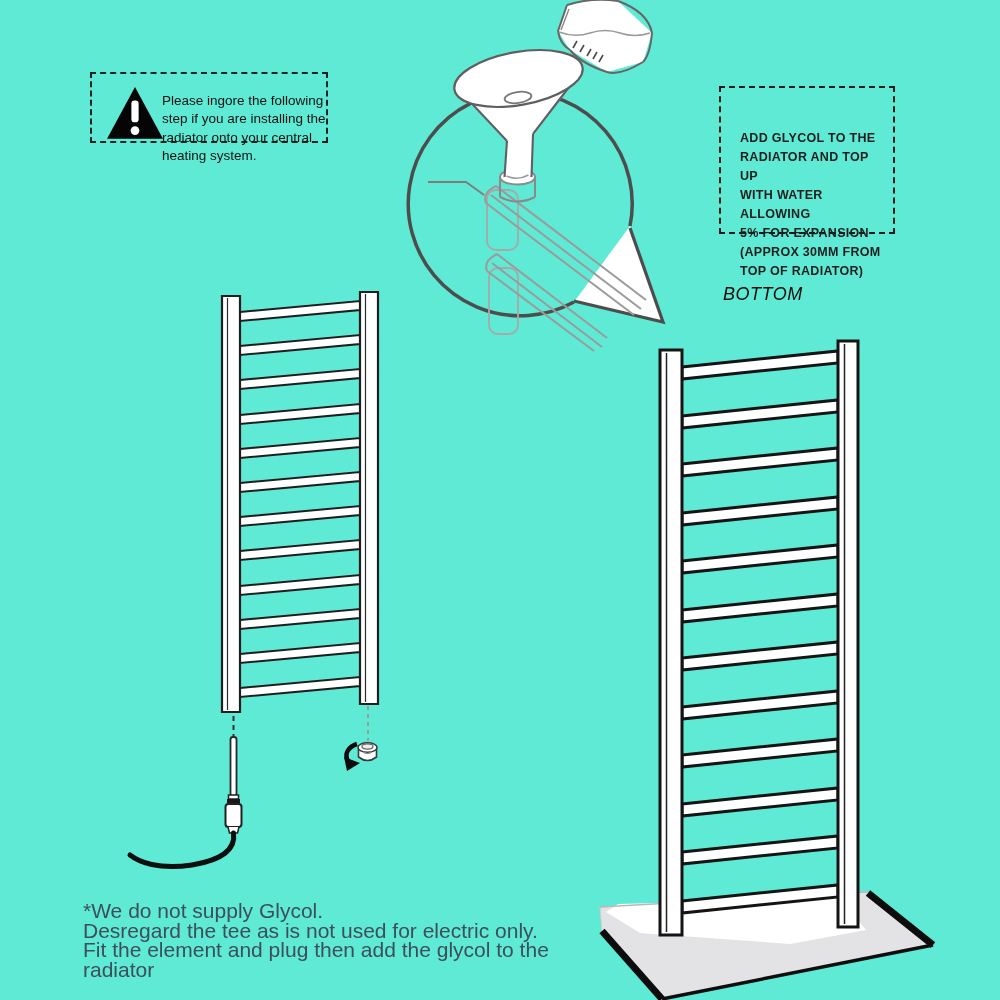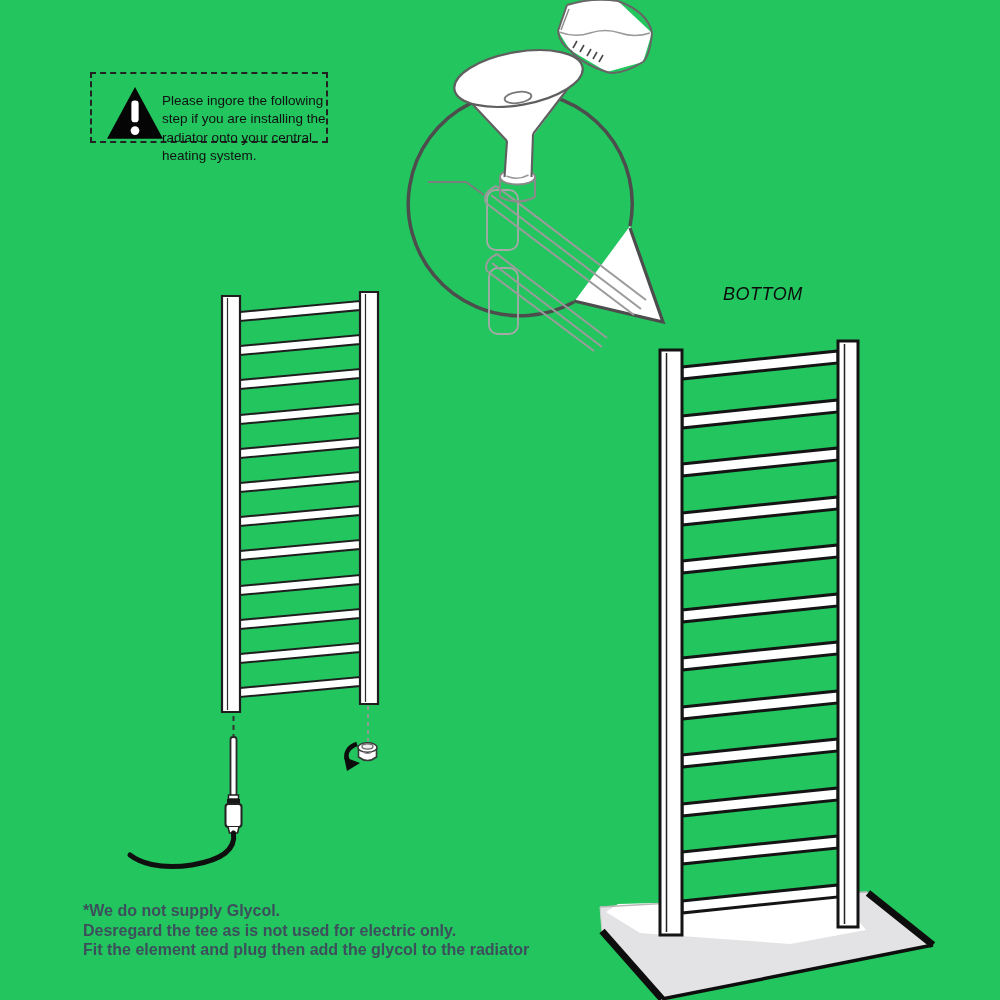--- a/index.html
+++ b/index.html
@@ -1,17 +1,17 @@
 <!DOCTYPE html>
 <html><head>
 <meta charset="utf-8">
 <style>
   html,body{margin:0;padding:0;background:#fff;}
   .sheet{
-    position:relative;width:1000px;height:1000px;background:#22c55e;overflow:hidden;
+    position:relative;width:1000px;height:1000px;background:#5eead4;overflow:hidden;
     font-family:"Liberation Sans", sans-serif;color:#1b1b1b;
   }
   
   .warning-box{
     position:absolute;left:90px;top:72px;width:238px;height:71px;
     border:2px dashed #222;box-sizing:border-box;
   }
   .warning-tri{position:absolute;left:11px;top:11px;width:64px;height:58px;}
   .warning-text{
     position:absolute;left:70px;top:4px;width:168px;
@@ -28,21 +28,21 @@
     color:#1e1e1e;white-space:pre-line;
   }
   
   .bottom-label{
     position:absolute;left:723px;top:284px;
     font-size:18px;font-weight:400;font-style:italic;letter-spacing:.5px;color:#0c0c0c;
   }
   
   .footnote{
     position:absolute;left:83px;top:901px;width:520px;
-    font-size:16px;line-height:19.5px;color:#3d4e5c;white-space:pre-line;font-weight:bold;
+    font-size:21px;line-height:19.5px;color:#3d4e5c;white-space:pre-line;
   }
   .art{position:absolute;left:0;top:0;}
 </style>
 </head>
 <body>
 
 <div class="sheet">
 
   <svg class="art" width="1000" height="1000" viewBox="0 0 1000 1000" aria-hidden="true">
 
@@ -187,20 +187,28 @@
       <polygon points="30,2 57,52 3,52" fill="#050505"></polygon>
       <rect x="26.5" y="15" width="7" height="21" rx="3" fill="#ffffff"></rect>
       <circle cx="30" cy="44" r="4.2" fill="#ffffff"></circle>
     </svg>
     <p class="warning-text">Please ingore the following
 step if you are installing the
 radiator onto your central
 heating system.</p>
   </div>
 
+  <div class="glycol-box">
+    <p class="glycol-text">ADD GLYCOL TO THE
+RADIATOR AND TOP UP
+WITH WATER ALLOWING
+5% FOR EXPANSION
+(APPROX 30MM FROM
+TOP OF RADIATOR)</p>
+  </div>
 
   <div class="bottom-label">BOTTOM</div>
 
   <div class="footnote">*We do not supply Glycol.
 Desregard the tee as is not used for electric only.
 Fit the element and plug then add the glycol to the radiator</div>
 
 </div>
 
 </body></html>

